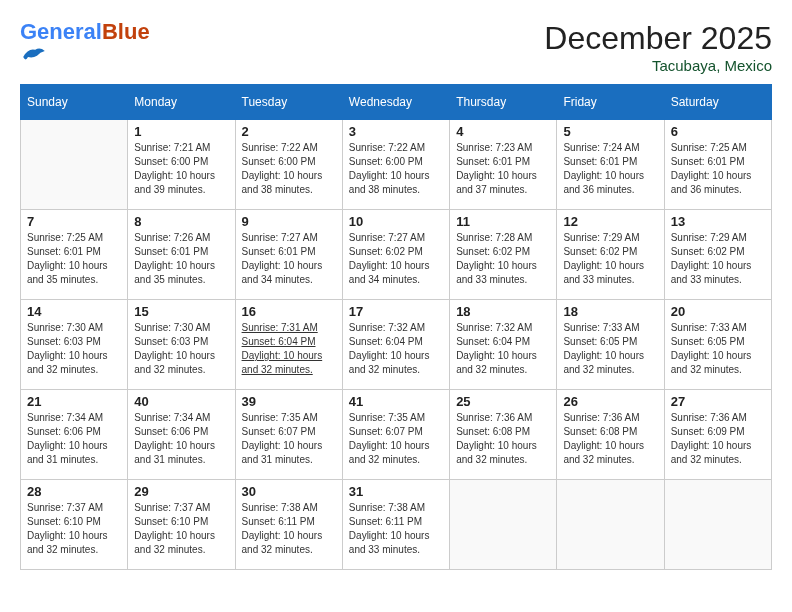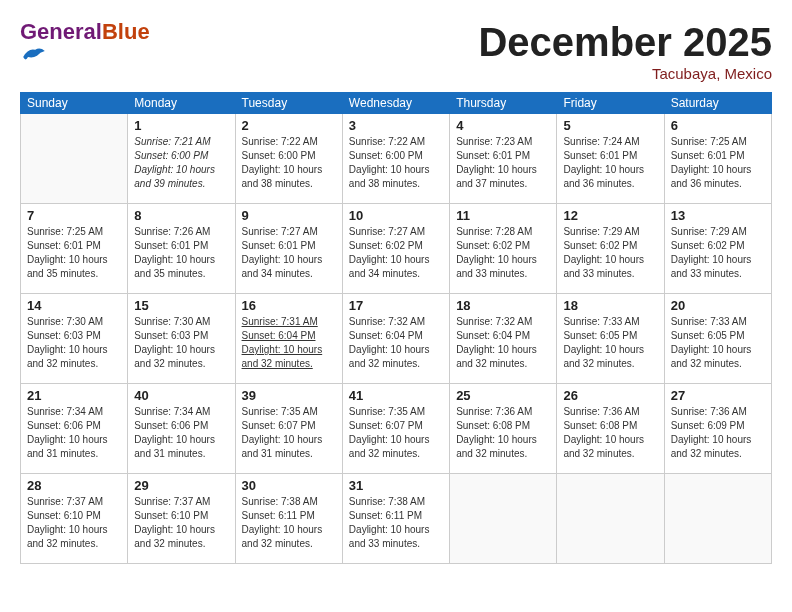--- a/index.html
+++ b/index.html
@@ -23,49 +23,49 @@
     }
     .logo {
       display: flex;
       align-items: center;
     }
     .logo-text {
       font-size: 22px;
       font-weight: bold;
       line-height: 1.1;
     }
-    .logo-text .general { color: #701a75; }
+    .logo-text .general { color: #3b82f6; }
     .logo-text .blue { color: #c2410c; }
     .logo-bird {
       width: 24px;
       height: 20px;
       margin-left: 2px;
     }
     .title-block {
       text-align: right;
     }
     .month-year {
-      font-size: 40px;
-      font-weight: bold;
+      font-size: 32px;
+      font-weight: normal;
       color: #222;
     }
     .location {
       font-size: 15px;
-      color: #7f1d1d;
+      color: #14532d;
     }
     .calendar {
       width: 100%;
       border-collapse: collapse;
       font-size: 11px;
     }
     .calendar thead th {
       background-color: #1a6ebf;
       color: #fff;
       text-align: left;
-      padding: 3px 6px;
+      padding: 10px 6px;
       font-size: 12px;
       font-weight: normal;
       border: 1px solid #1a6ebf;
     }
     .calendar tbody td {
       border: 1px solid #ccc;
       vertical-align: top;
       padding: 4px 6px;
       width: 107px;
       height: 90px;
@@ -117,21 +117,21 @@
           <th>Thursday</th>
           <th>Friday</th>
           <th>Saturday</th>
         </tr>
     </thead>
     <tbody id="calendar-body">
     <tr>
           <td class="empty-cell"></td>
           <td>
             <div class="day-number">1</div>
-            <div class="day-info" style="white-space: pre-line; font-style: italic;">Sunrise: 7:21 AM
+            <div class="day-info" style="white-space: pre-line;">Sunrise: 7:21 AM
 Sunset: 6:00 PM
 Daylight: 10 hours
 and 39 minutes.</div>
           </td>
           <td>
             <div class="day-number">2</div>
             <div class="day-info" style="white-space: pre-line;">Sunrise: 7:22 AM
 Sunset: 6:00 PM
 Daylight: 10 hours
 and 38 minutes.</div>

